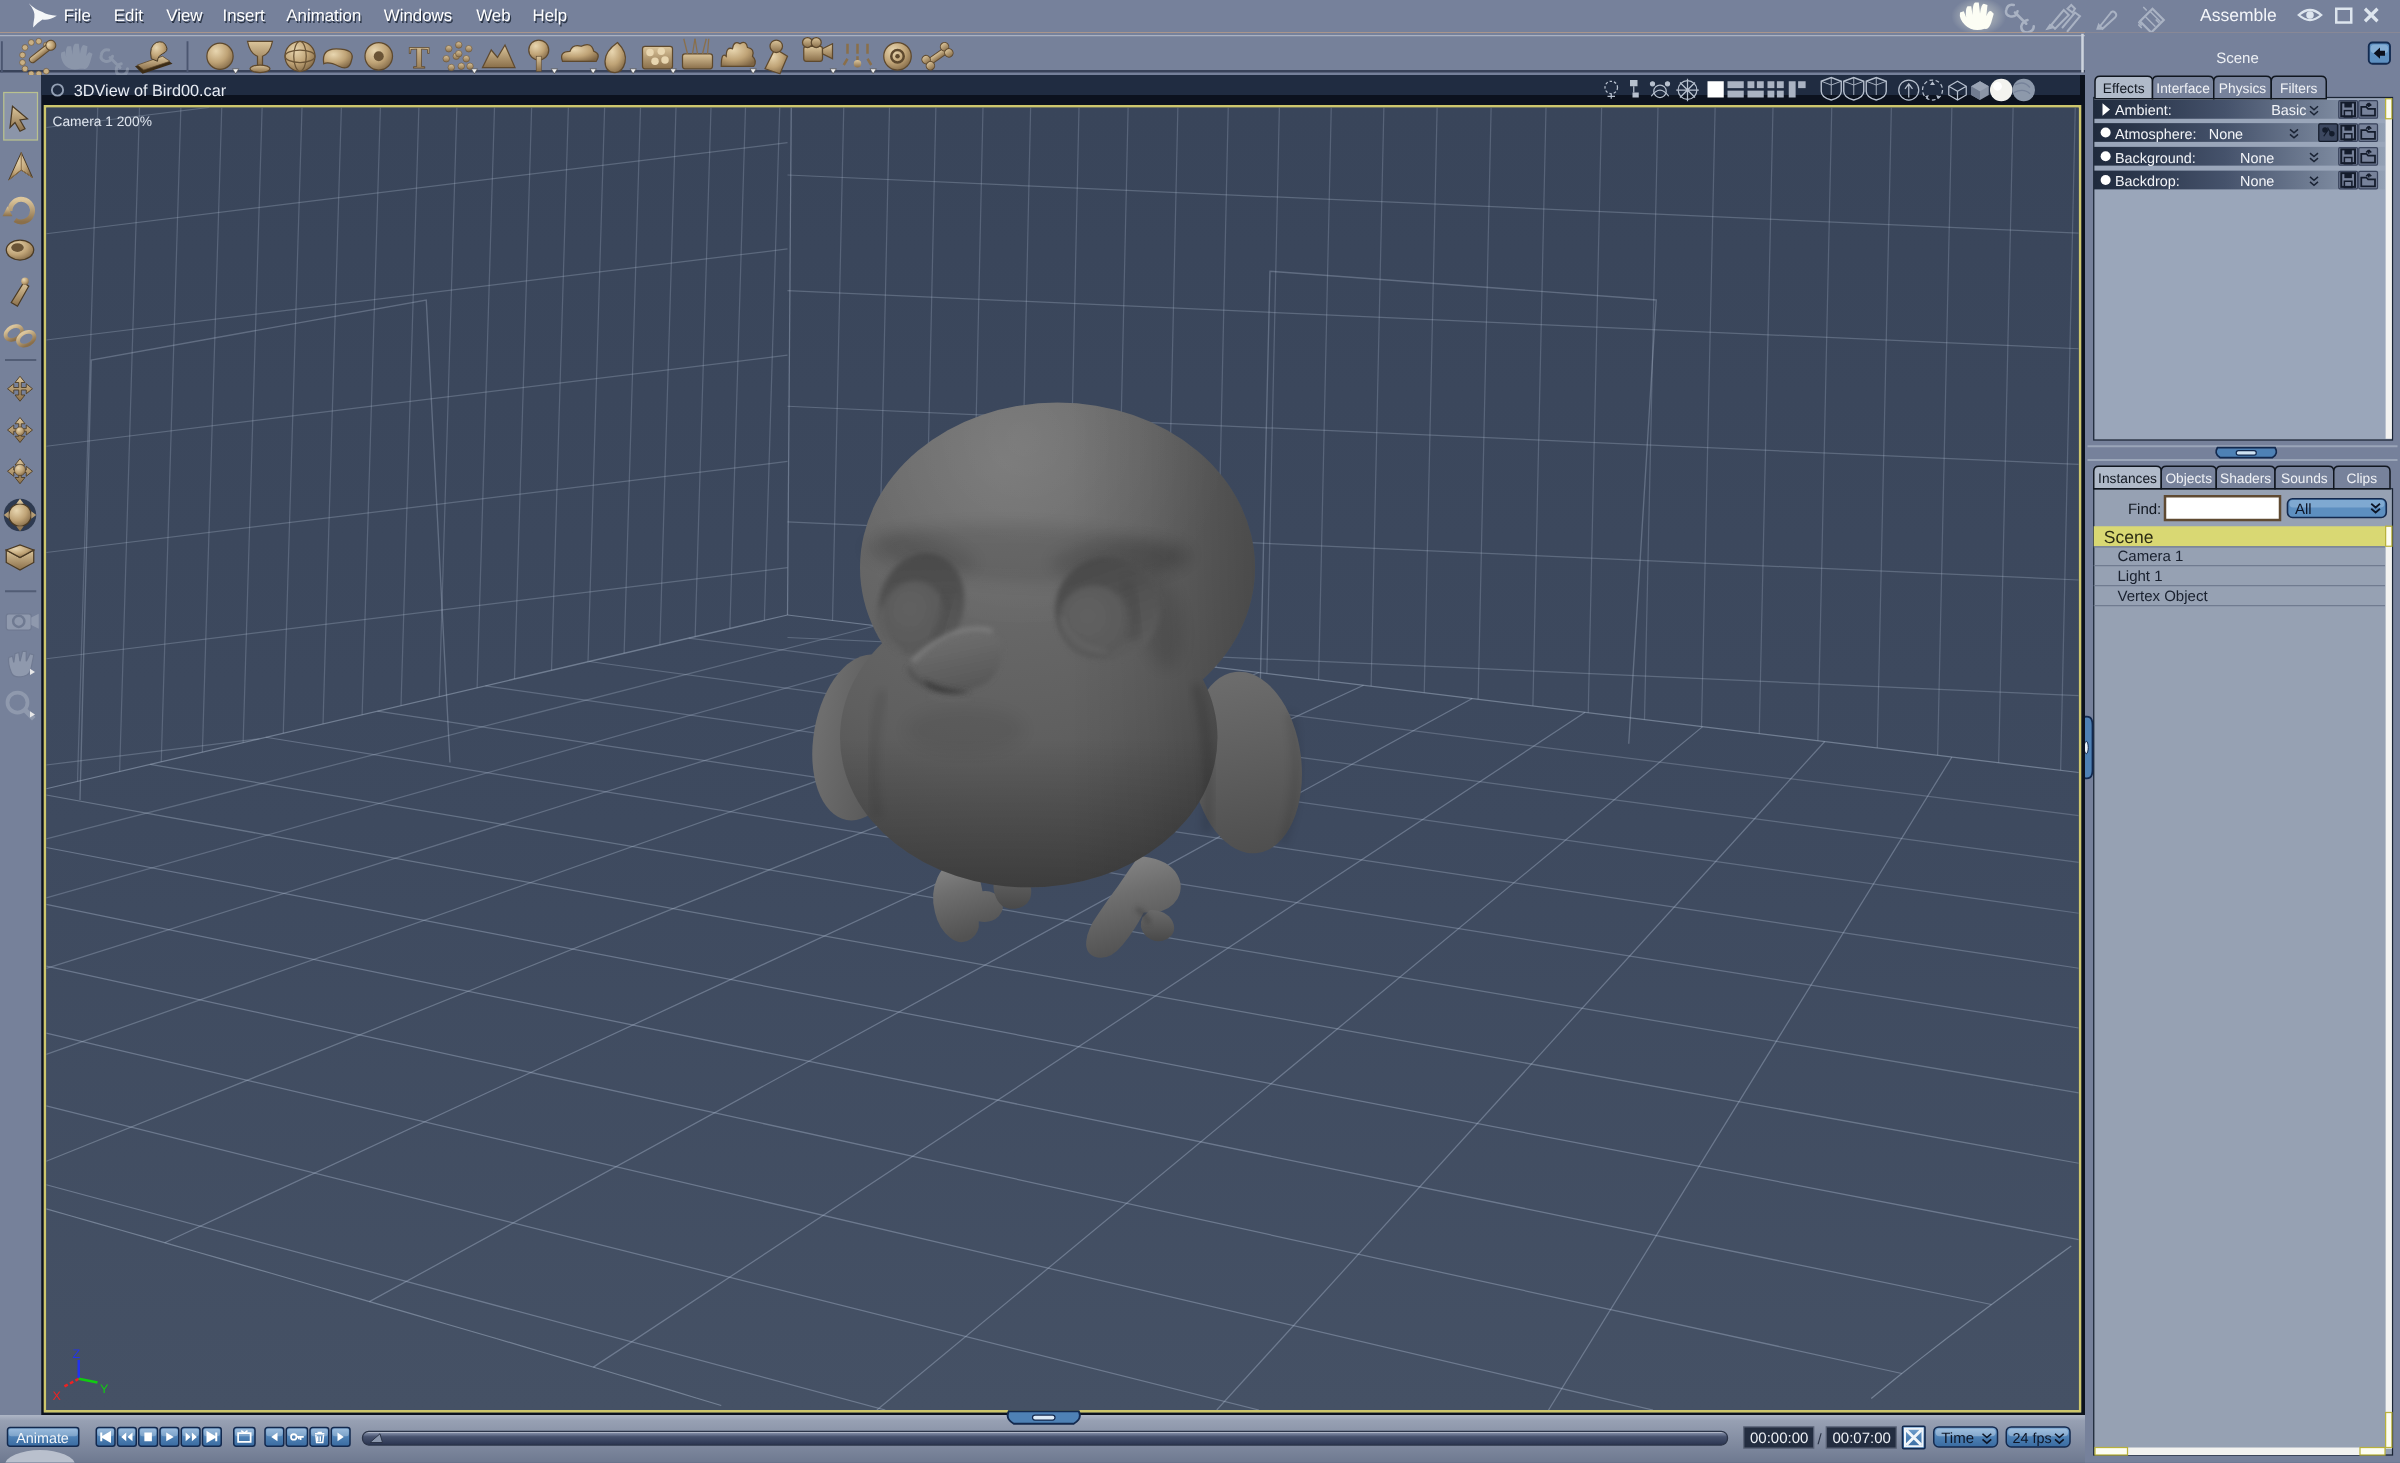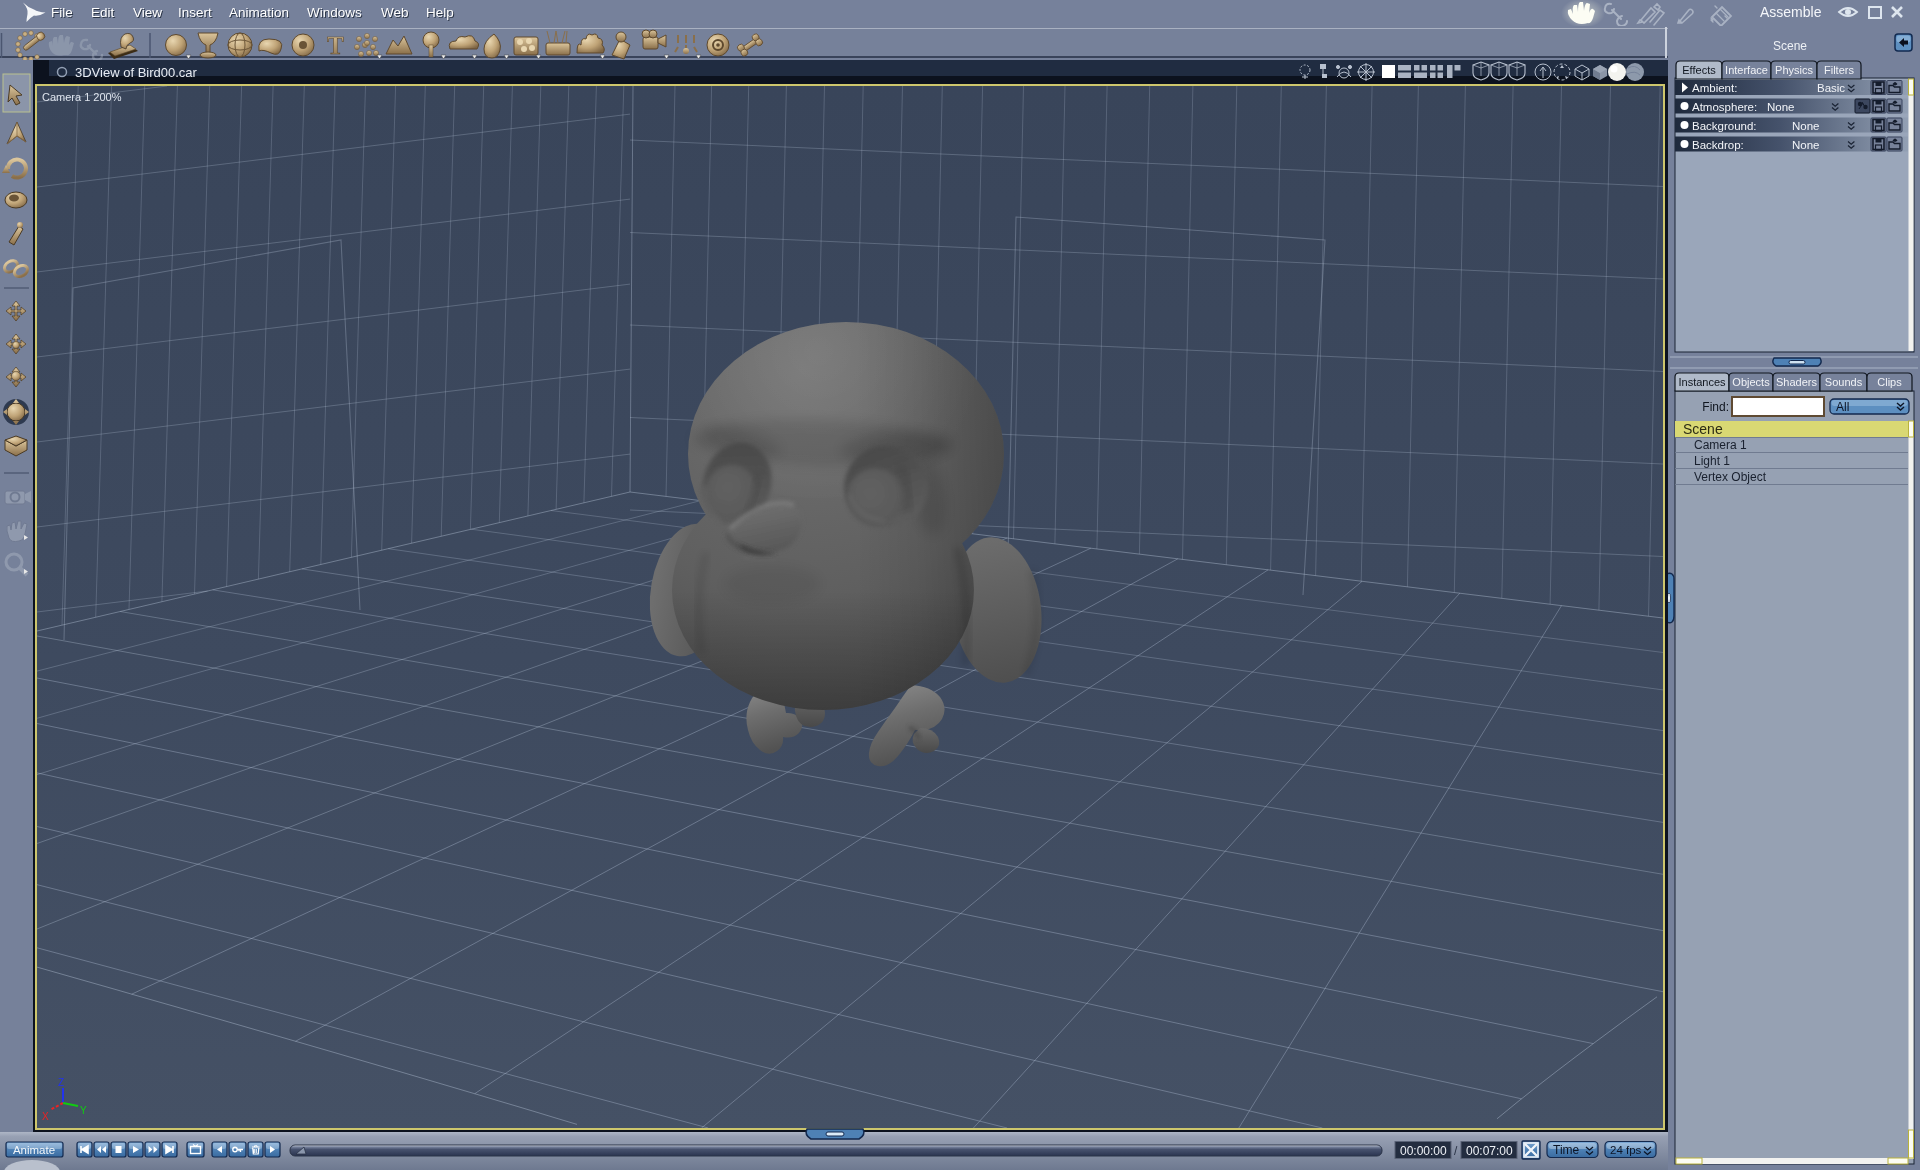--- a/index.html
+++ b/index.html
@@ -1,21 +1,21 @@
 <!DOCTYPE html>
 <html><head><meta charset="utf-8"><title>Assemble</title>
 <style>
 *{margin:0;padding:0;box-sizing:border-box}
 html,body{width:1920px;height:1170px;overflow:hidden;background:#76819b;font-family:"Liberation Sans",sans-serif}
 .abs{position:absolute}
 #menubar{left:0;top:0;width:1920px;height:26px;border-bottom:2px solid #fdba74}
 #toolbar{left:0;top:28px;width:1668px;height:30px;background:#76819a;border-top:1px solid #a9b1c1;border-bottom:2px solid #39435a}
 #leftbar{left:0;top:60px;width:33px;height:1072px;background:#76819a}
 #frame{left:33px;top:60px;width:1635px;height:1072px;background:#0c121e}
-#titlebar{left:16px;top:0px;width:1631px;height:16px;background:#202c41;color:#f9a8d4;font-size:13px}
+#titlebar{left:0;top:0px;width:1631px;height:16px;background:#202c41;color:#f9a8d4;font-size:13px}
 #vpborder{left:2px;top:24px;width:1630px;height:1046px;border:2px solid #cdc66c;background:#3a4659}
 #rightpanel{left:1668px;top:26px;width:285px;height:1144px;background:#76819b}
 #bottombar{left:0;top:1132px;width:1668px;height:38px}
 </style></head>
 <body>
 <div class="abs" id="menubar">
     <svg width="1920" height="26" viewBox="0 0 1920 26" style="position:absolute;left:0;top:0">
 <rect width="1920" height="26" fill="#76819b"></rect>
 <path d="M23 2.5 Q28.5 9 27.5 14 Q26.5 19 26.5 22 Q30.5 17.5 34 15.5 Q39 16.5 45.5 12.5 Q38 12 34 9.5 Q28 7.5 23 2.5 Z" fill="#f4f6f8"></path>
 <g font-family="Liberation Sans, sans-serif" font-size="13.5" fill="#1c2636" opacity="0.85">

